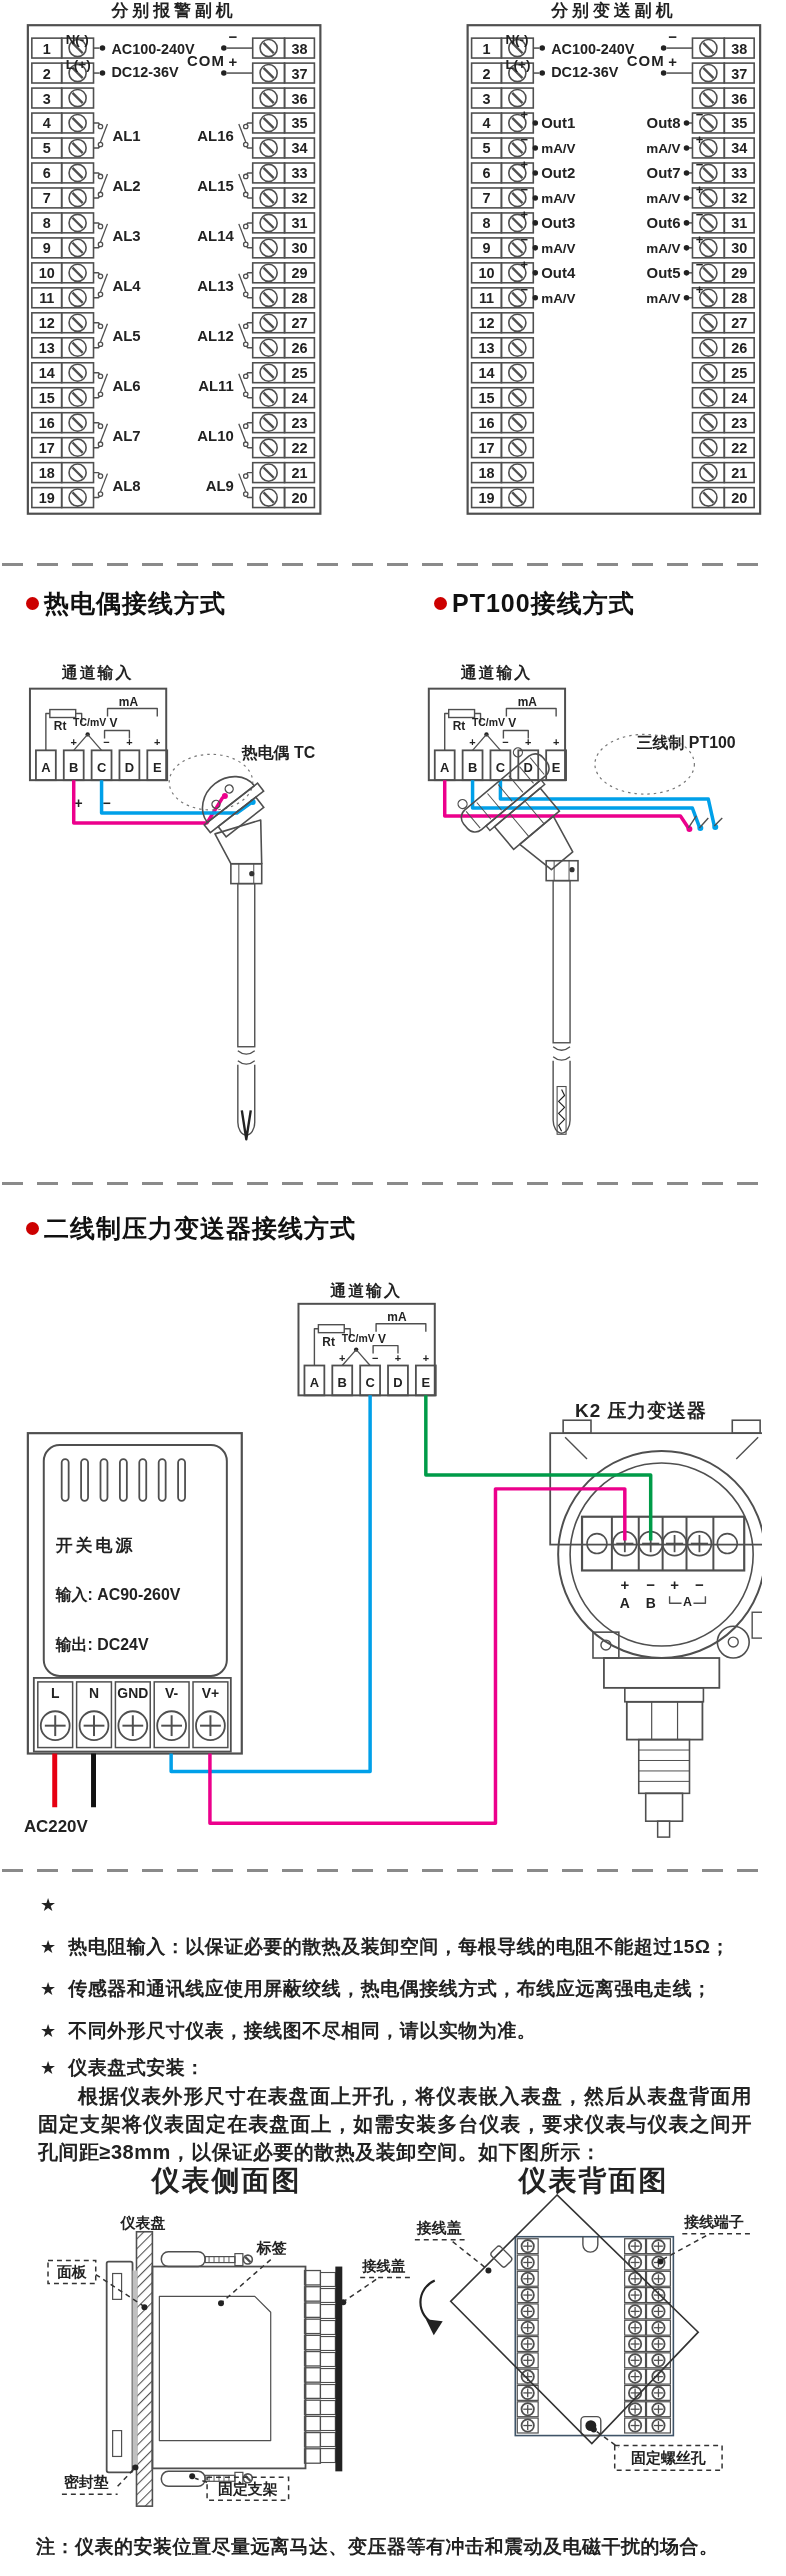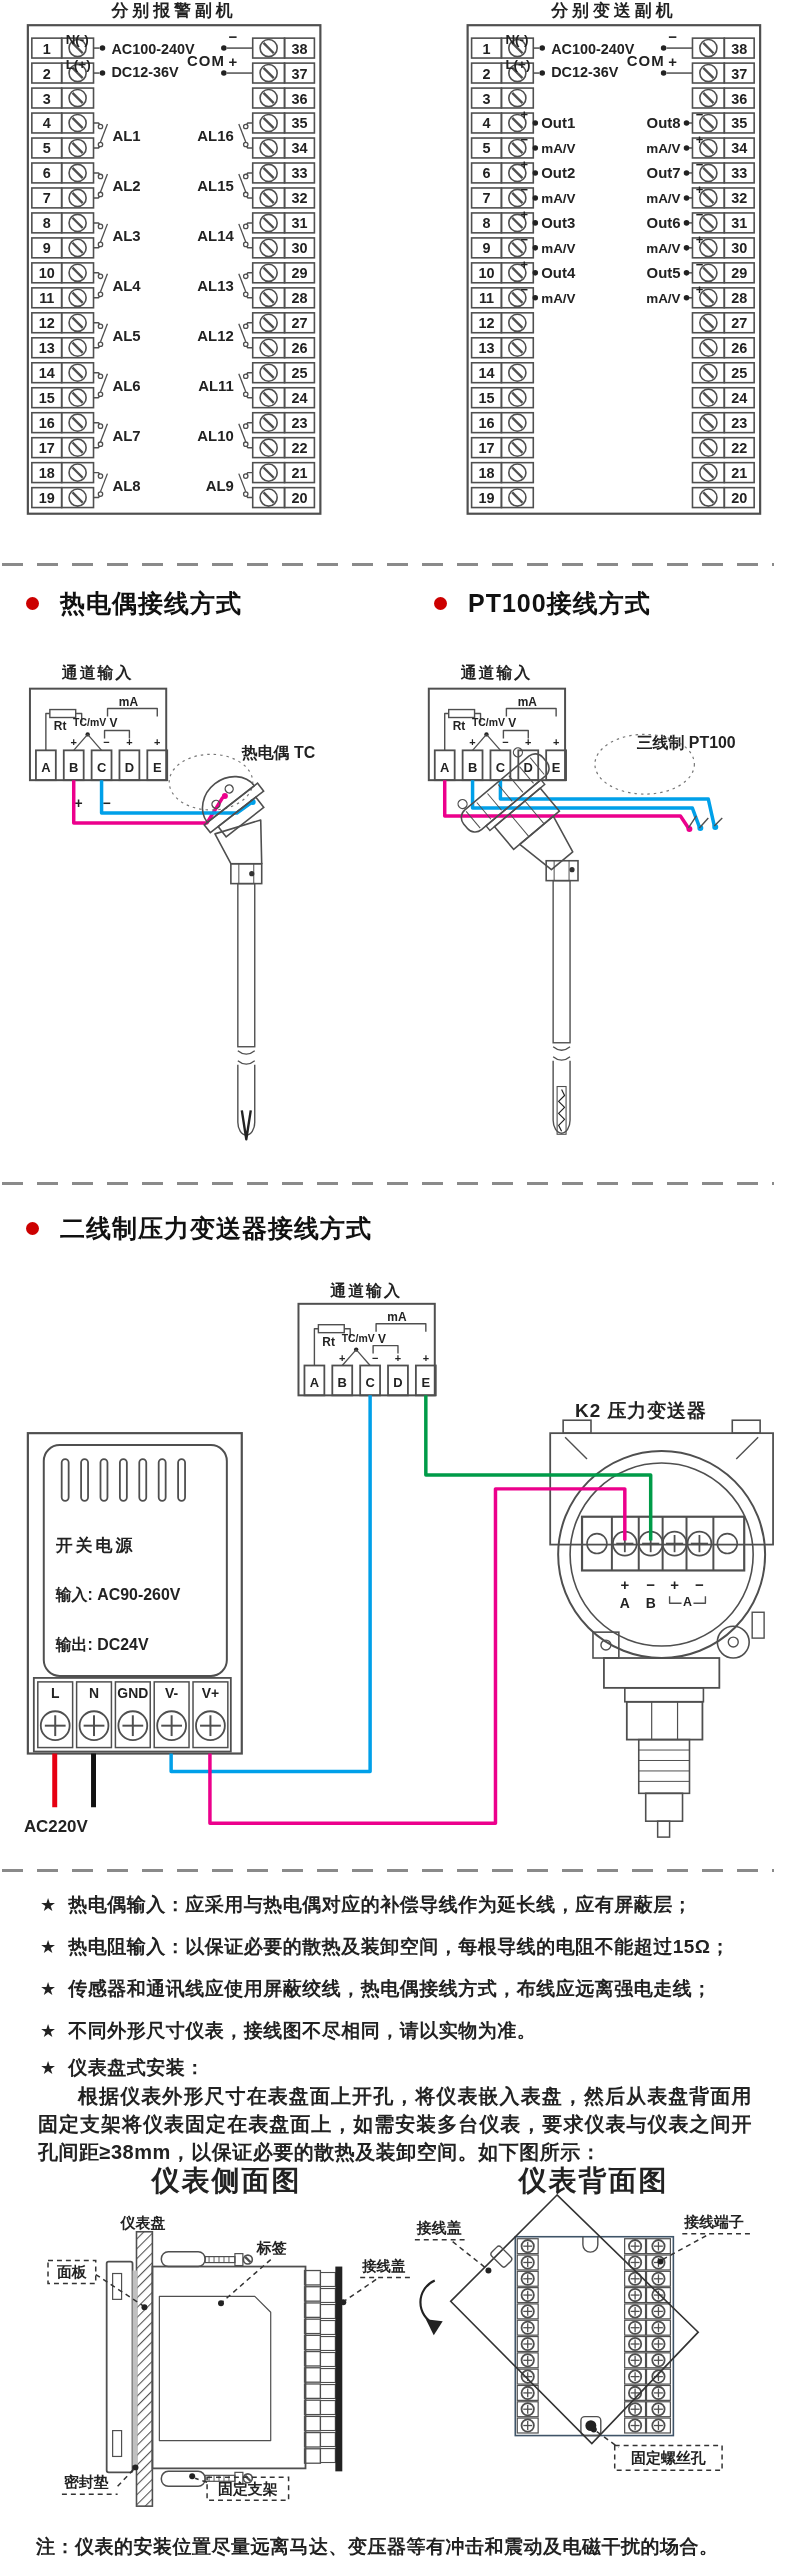--- a/index.html
+++ b/index.html
@@ -1,22 +1,22 @@
 <!DOCTYPE html>
 <html><head>
 <meta charset="utf-8">
 <style>
   html,body{margin:0;padding:0;background:#fff;}
   .page{position:relative;width:762px;height:2576px;background:#fff;overflow:hidden;
-        font-family:"Liberation Sans","DejaVu Sans",sans-serif;color:#222;padding-left:12px;}
+        font-family:"Liberation Sans","DejaVu Sans",sans-serif;color:#222;}
   svg{position:absolute;left:0;}
   svg text{font-family:"Liberation Sans","DejaVu Sans",sans-serif;}
   .divider{position:absolute;left:2px;width:782px;height:3px;
            background:repeating-linear-gradient(90deg,#8a8a8a 0 21px,transparent 21px 35px);}
-  .bullet-head{position:absolute;display:flex;align-items:center;gap:21px;}
+  .bullet-head{position:absolute;display:flex;align-items:center;gap:5px;}
   .bullet-head .dot{width:13px;height:13px;border-radius:50%;background:#cc0000;flex:0 0 auto;}
   .bullet-head .txt{font-size:25px;font-weight:700;color:#111;letter-spacing:1px;}
   .note-row{position:absolute;left:40px;display:flex;gap:12px;align-items:flex-start;width:727px;}
   .note-row .star{font-size:18px;font-weight:700;line-height:24px;}
   .note-row .ntxt{font-size:19px;font-weight:700;line-height:24px;letter-spacing:0.5px;}
   .para{position:absolute;left:38px;width:714px;font-size:20px;font-weight:700;
         line-height:28px;text-align:justify;text-indent:2em;letter-spacing:0.5px;}
   .fig-title{position:absolute;width:239px;text-align:center;font-size:28px;font-weight:700;letter-spacing:2px;}
   .bottom-note{position:absolute;left:36px;width:727px;font-size:19px;font-weight:700;letter-spacing:0.5px;}
 </style>
@@ -880,21 +880,20 @@
           <path d="M211,1762 V1832 H498 V1496 H628 V1548" fill="none" stroke="#ec008c" stroke-width="3.5" stroke-linejoin="round" stroke-dasharray="none"></path>
           <path d="M428,1402 V1482 H654 V1548" fill="none" stroke="#009b48" stroke-width="3.5" stroke-linejoin="round" stroke-dasharray="none"></path>
         </g>
       </g>
     </svg>
 
   <div class="divider" style="top:1869px"></div>
 
   <div class="note-row" style="top:1893px">
     <span class="star">★</span>
-    <span class="ntxt">热电偶输入：应采用与热电偶对应的补偿导线作为延长线，应有屏蔽层；</span>
   </div>
   <div class="note-row" style="top:1935px">
     <span class="star">★</span>
     <span class="ntxt">热电阻输入：以保证必要的散热及装卸空间，每根导线的电阻不能超过15Ω；</span>
   </div>
   <div class="note-row" style="top:1977px">
     <span class="star">★</span>
     <span class="ntxt">传感器和通讯线应使用屏蔽绞线，热电偶接线方式，布线应远离强电走线；</span>
   </div>
   <div class="note-row" style="top:2019px">

